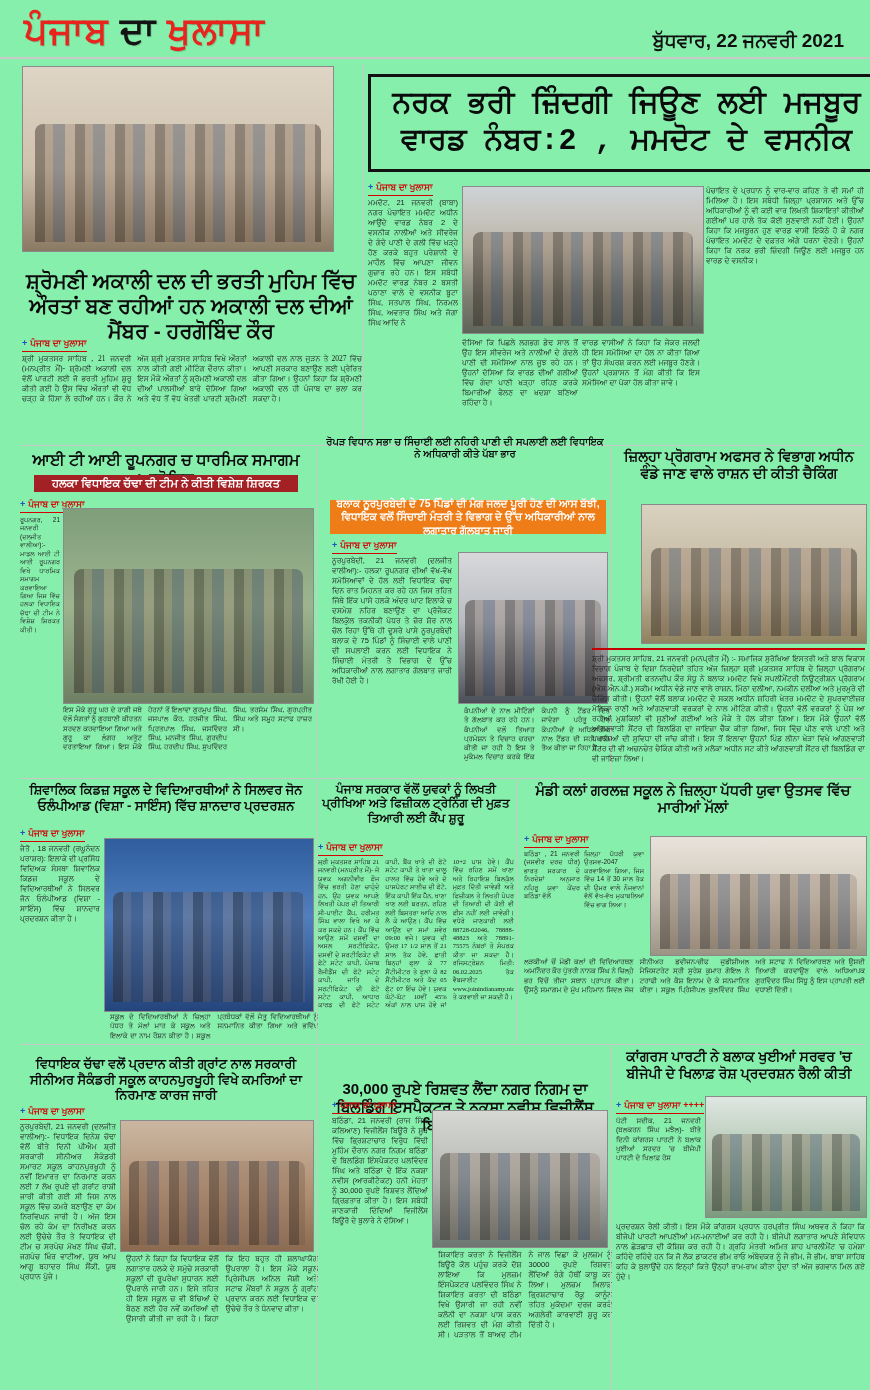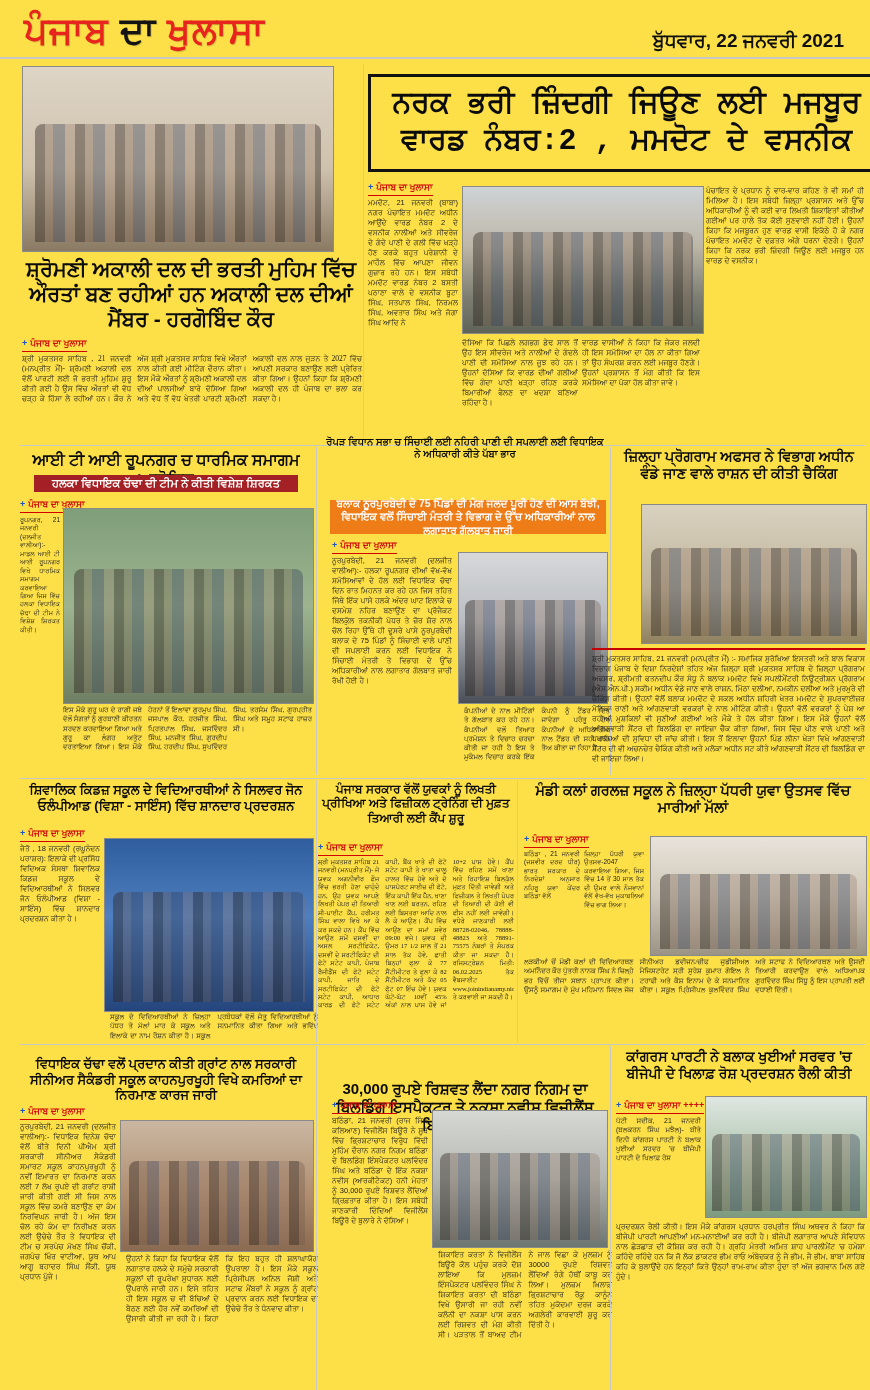--- a/index.html
+++ b/index.html
@@ -1,18 +1,18 @@
 <!DOCTYPE html>
 <html><head>
 <meta charset="utf-8">
 <style>
   html,body{margin:0;padding:0;background:#e9e9e9;}
   .page{
     position:relative;width:870px;height:1390px;margin:0 auto;
-    background:#fde047;overflow:hidden;
+    background:#86efac;overflow:hidden;
     font-family:"Liberation Sans","DejaVu Sans",sans-serif;color:#1c1c1c;
   }
   
   .masthead{position:absolute;left:24px;top:10px;font-size:37px;font-weight:800;letter-spacing:1px;
     color:#e8251d;text-shadow:1px 1px 0 rgba(0,0,0,.15);white-space:nowrap;}
   .masthead .mid{color:#141414;}
   .pubdate{position:absolute;right:26px;top:30px;font-size:19px;font-weight:600;color:#101010;white-space:nowrap;}
   .rule{position:absolute;background:#c9c9c9;}
   .redrule{position:absolute;background:#c40000;height:2px;}
   
@@ -57,21 +57,21 @@
 
   <div class="masthead">
     <span>ਪੰਜਾਬ</span>
     <span class="mid">ਦਾ</span>
     <span>ਖੁਲਾਸਾ</span>
   </div>
   <div class="pubdate">ਬੁੱਧਵਾਰ, 22 ਜਨਵਰੀ 2021</div>
   <div class="rule" style="left:0;top:57px;width:870px;height:2px;"></div>
 
   <div class="photo ph-indoor" style="left:22px;top:66px;width:310px;height:184px;"></div>
-  <div class="hl" style="left:20px;top:256px;width:342px;font-size:21px;">ਸ਼੍ਰੋਮਣੀ ਅਕਾਲੀ ਦਲ ਦੀ ਭਰਤੀ ਮੁਹਿਮ ਵਿੱਚ ਔਰਤਾਂ ਬਣ ਰਹੀਆਂ ਹਨ ਅਕਾਲੀ ਦਲ ਦੀਆਂ ਮੈਂਬਰ - ਹਰਗੋਬਿੰਦ ਕੌਰ</div>
+  <div class="hl" style="left:20px;top:268px;width:342px;font-size:21px;">ਸ਼੍ਰੋਮਣੀ ਅਕਾਲੀ ਦਲ ਦੀ ਭਰਤੀ ਮੁਹਿਮ ਵਿੱਚ ਔਰਤਾਂ ਬਣ ਰਹੀਆਂ ਹਨ ਅਕਾਲੀ ਦਲ ਦੀਆਂ ਮੈਂਬਰ - ਹਰਗੋਬਿੰਦ ਕੌਰ</div>
   <div class="byline" style="left:22px;top:338px;">
     <span class="plus">+</span><span>ਪੰਜਾਬ ਦਾ ਖੁਲਾਸਾ</span>
   </div>
   <div class="bt c3" style="left:22px;top:354px;width:340px;height:88px;">ਸ਼੍ਰੀ ਮੁਕਤਸਰ ਸਾਹਿਬ , 21 ਜਨਵਰੀ (ਮਨਪ੍ਰੀਤ ਮੌਂ)- ਸ਼੍ਰੋਮਣੀ ਅਕਾਲੀ ਦਲ ਵੱਲੋਂ ਪਾਰਟੀ ਲਈ ਜੋ ਭਰਤੀ ਮੁਹਿਮ ਸ਼ੁਰੂ ਕੀਤੀ ਗਈ ਹੈ ਉਸ ਵਿੱਚ ਔਰਤਾਂ ਵੀ ਵੱਧ ਚੜ੍ਹ ਕੇ ਹਿੱਸਾ ਲੈ ਰਹੀਆਂ ਹਨ। ਕੌਰ ਨੇ ਅੱਜ ਸ਼੍ਰੀ ਮੁਕਤਸਰ ਸਾਹਿਬ ਵਿਖੇ ਔਰਤਾਂ ਨਾਲ ਕੀਤੀ ਗਈ ਮੀਟਿੰਗ ਦੌਰਾਨ ਕੀਤਾ। ਇਸ ਮੌਕੇ ਔਰਤਾਂ ਨੂੰ ਸ਼੍ਰੋਮਣੀ ਅਕਾਲੀ ਦਲ ਦੀਆਂ ਪਾਲਸੀਆਂ ਬਾਰੇ ਦੱਸਿਆ ਗਿਆ ਅਤੇ ਵੱਧ ਤੋਂ ਵੱਧ ਖੇਤਰੀ ਪਾਰਟੀ ਸ਼੍ਰੋਮਣੀ ਅਕਾਲੀ ਦਲ ਨਾਲ ਜੁੜਨ ਤੇ 2027 ਵਿੱਚ ਆਪਣੀ ਸਰਕਾਰ ਬਣਾਉਣ ਲਈ ਪ੍ਰੇਰਿਤ ਕੀਤਾ ਗਿਆ। ਉਹਨਾਂ ਕਿਹਾ ਕਿ ਸ਼੍ਰੋਮਣੀ ਅਕਾਲੀ ਦਲ ਹੀ ਪੰਜਾਬ ਦਾ ਭਲਾ ਕਰ ਸਕਦਾ ਹੈ।</div>
 
   <div class="lead-box" style="left:368px;top:74px;width:517px;height:98px;font-size:30px;font-family:Liberation Mono, monospace;">
     <span>ਨਰਕ ਭਰੀ ਜ਼ਿੰਦਗੀ ਜਿਊਣ ਲਈ ਮਜਬੂਰ ਵਾਰਡ ਨੰਬਰ:2 , ਮਮਦੋਟ ਦੇ ਵਸਨੀਕ</span>
   </div>
   <div class="byline" style="left:368px;top:182px;">
     <span class="plus">+</span><span>ਪੰਜਾਬ ਦਾ ਖੁਲਾਸਾ</span>

